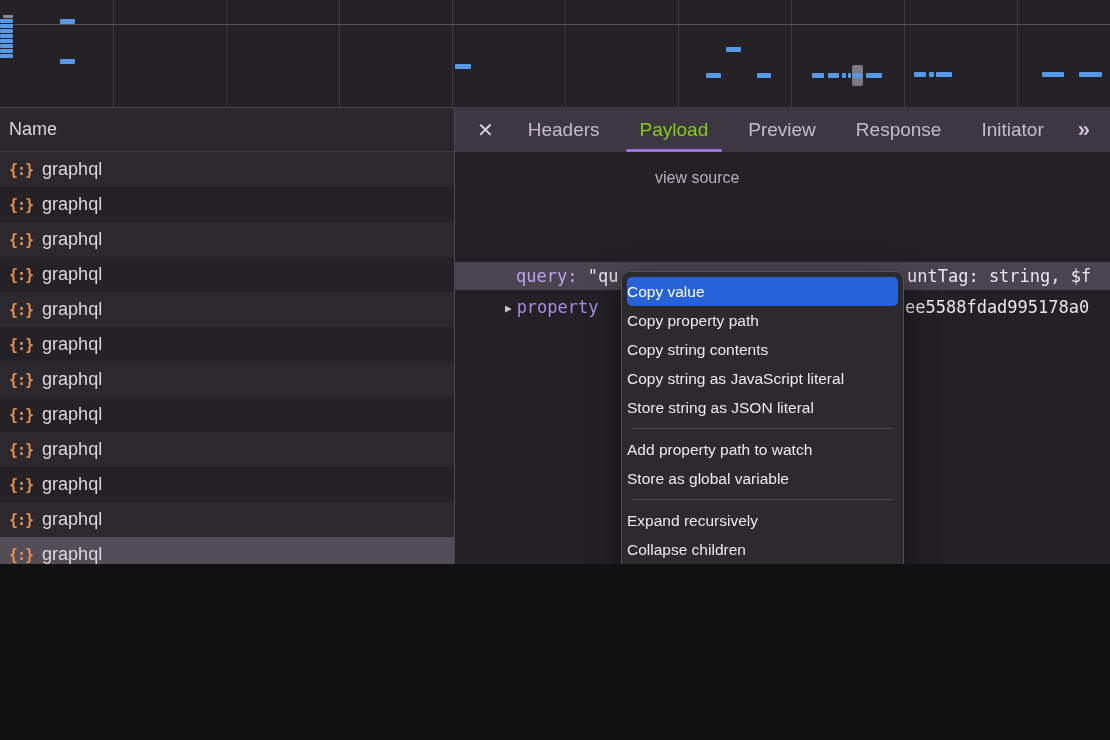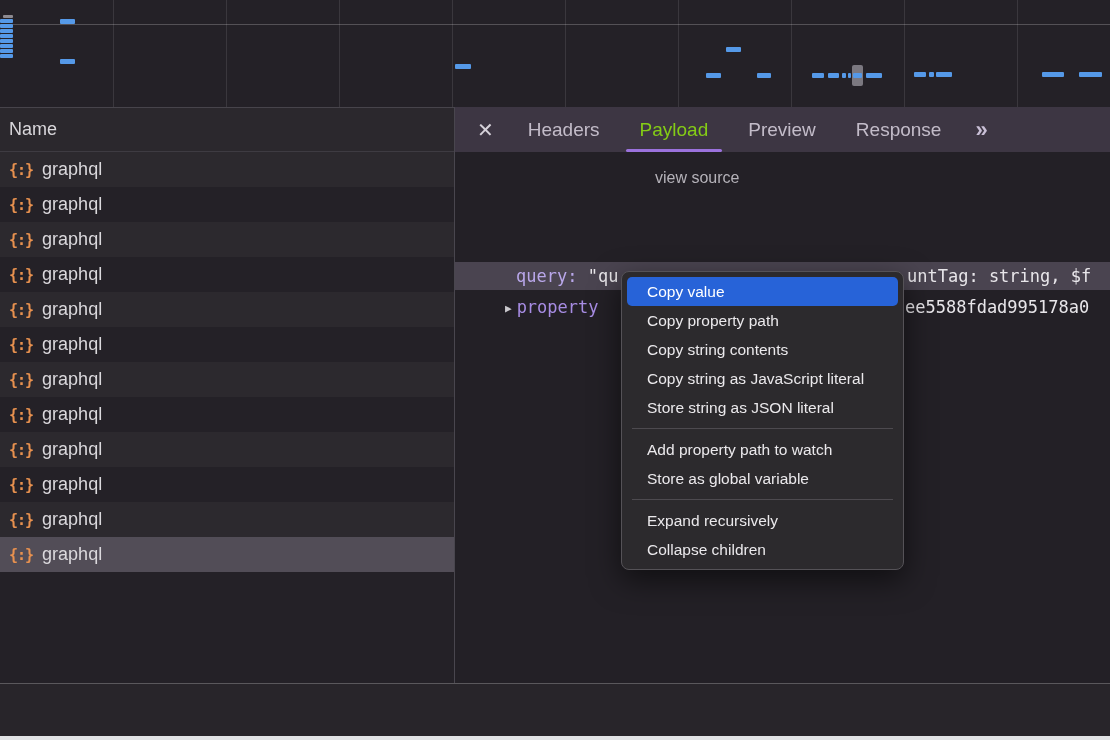--- a/index.html
+++ b/index.html
@@ -1,16 +1,16 @@
 <!DOCTYPE html>
 <html><head>
 <meta charset="utf-8">
 <style>
   html,body{margin:0;padding:0;background:#111;}
-  .stage{position:relative;width:1110px;height:740px;background:#28252a;overflow:hidden;
+  .stage{position:relative;width:1110px;height:564px;background:#28252a;overflow:hidden;
          font-family:"Liberation Sans",sans-serif;-webkit-font-smoothing:antialiased;}
 
   
   .overview{position:absolute;left:0;top:0;width:1110px;height:107px;background:#242127;}
   .vline{position:absolute;top:0;bottom:0;width:1px;background:#3a373d;}
   .hline{position:absolute;left:0;right:0;height:1px;background:rgba(255,255,255,0.22);}
   .bar{position:absolute;border-radius:1px;background:#5599e8;}
   .bar.gray{background:#8d8a90;}
   .bar.marker{background:#7b7880;border-radius:2px;}
 
@@ -48,21 +48,21 @@
   .key{color:#a78ce3;}
   .key.light{color:#b9a7ea;}
   .plain{color:#e8e6ea;}
   .hl-row{background:#4a4450;}
   .rfrag{position:absolute;top:0;}
 
   
   .ctx-menu{position:absolute;left:621px;top:271px;width:283px;background:#2c2a2d;
             border:1px solid #555257;border-radius:8px;box-shadow:0 10px 30px rgba(0,0,0,0.55);
             padding:5px 0;box-sizing:border-box;z-index:10;}
-  .ctx-item{height:29px;line-height:29px;margin:0 5px;padding:0 20px;border-radius:5px;
+  .ctx-item{height:29px;line-height:29px;margin:0 5px;padding:0 0;border-radius:5px;
             color:#ebe9ec;font-size:15.5px;white-space:nowrap;cursor:default;}
   .ctx-item.highlighted{background:#2763d8;color:#ffffff;}
   .ctx-sep{height:1px;background:#4d4a4f;margin:6px 10px;}
 
   
   .footer-line{position:absolute;left:0;top:683px;width:1110px;height:1px;background:#5a585c;}
   .footer{position:absolute;left:0;top:684px;width:1110px;height:52px;background:#28252a;}
   .bottom-strip{position:absolute;left:0;top:736px;width:1110px;height:4px;background:#e2e3e5;}
 </style>
 </head>
@@ -166,20 +166,21 @@
   <div class="left-rest"></div>
 
   <div class="right-panel">
     <div class="tabbar">
       <span class="close-btn">✕</span>
       <span style="display:flex;">
           <div class="tab">Headers</div>
           <div class="tab active">Payload</div>
           <div class="tab">Preview</div>
           <div class="tab">Response</div>
+          <div class="tab">Initiator</div>
         </span>
       <span class="overflow-btn">»</span>
     </div>
 
     <div class="payload">
       <div class="pline" style="top:11px;left:11px;">
         
         <span class="view-source">view source</span>
       </div>
 

